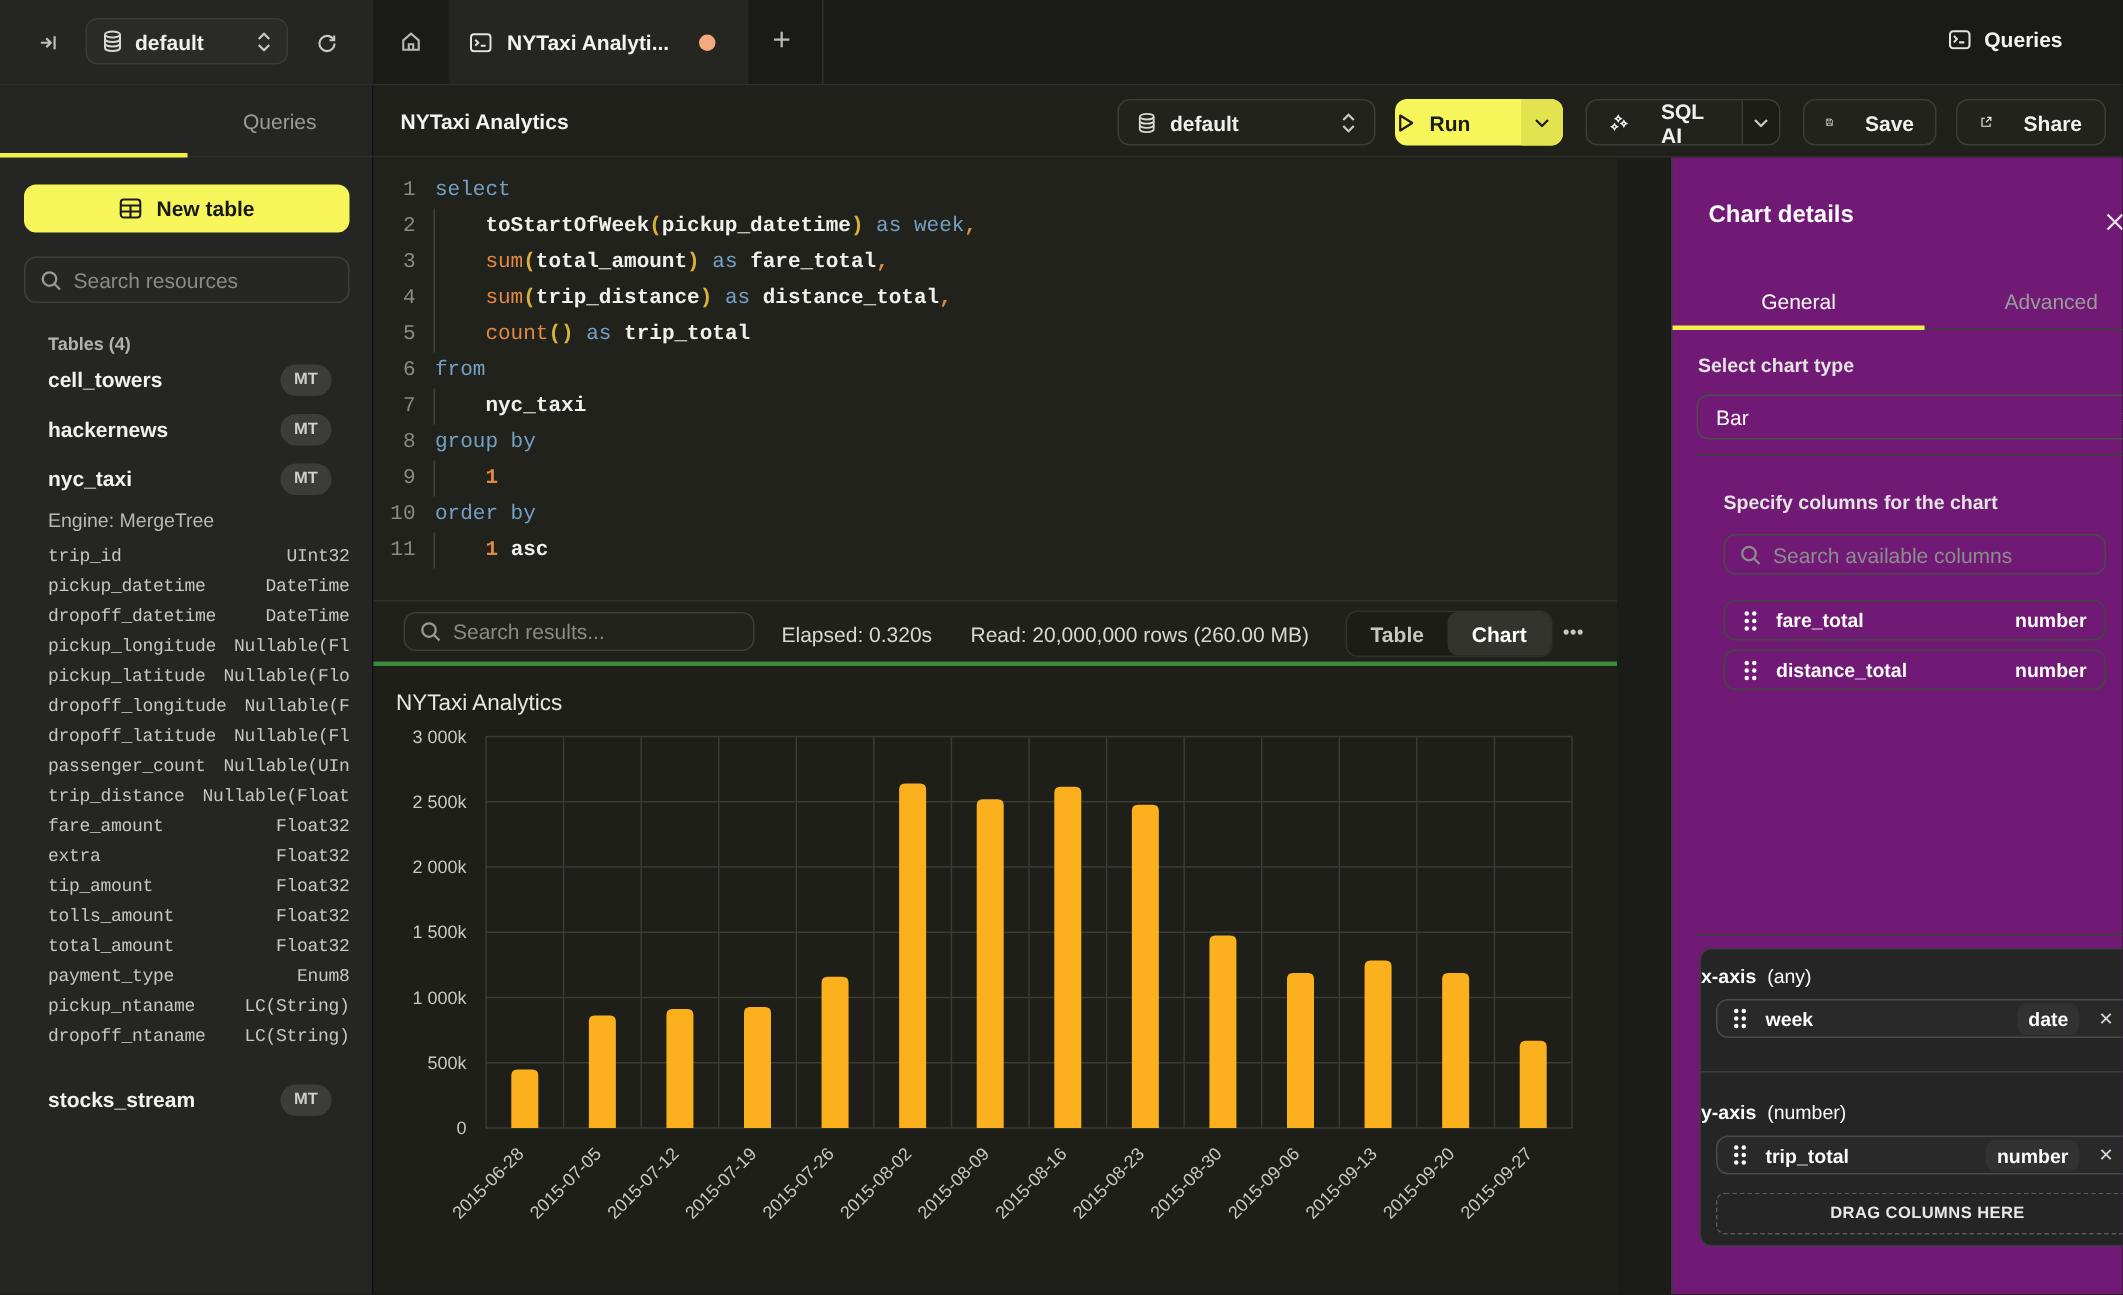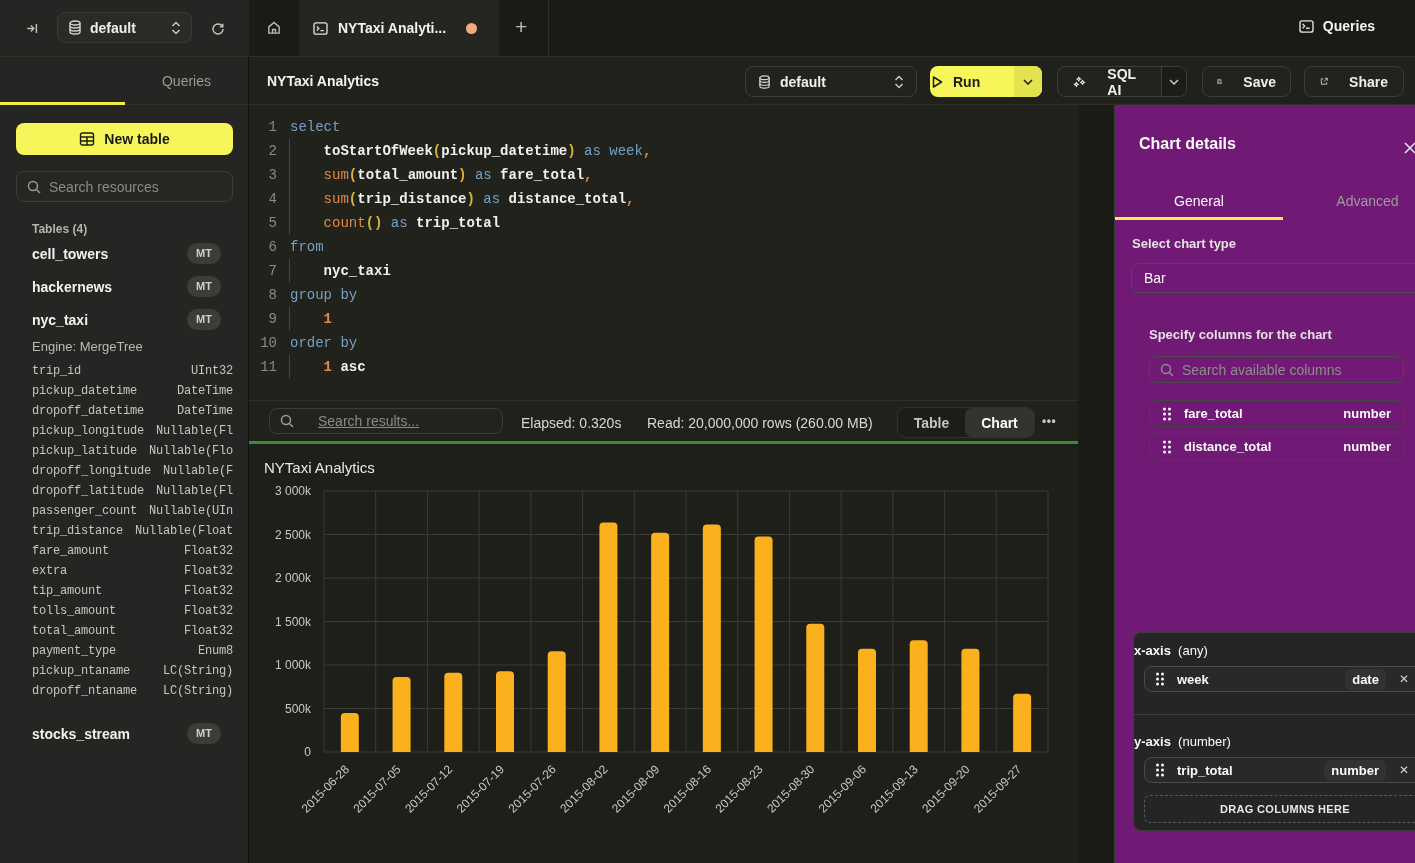--- a/index.html
+++ b/index.html
@@ -68,21 +68,21 @@
 .cm { color:#e08942; font-weight:bold; }
 .num { color:#e08942; font-weight:bold; }
 #indent-guide1 { position:absolute; left:40px; top:34px; width:1px; height:96px; background:#45453e; }
 #indent-guide2 { position:absolute; left:40px; top:202px; width:1px; height:24px; background:#45453e; }
 #indent-guide3 { position:absolute; left:40px; top:250px; width:1px; height:24px; background:#45453e; }
 #indent-guide4 { position:absolute; left:40px; top:154px; width:1px; height:24px; background:#45453e; }
 
 
 #results { left:249px; top:400px; width:829px; height:41px; background:#21211b; border-top:1px solid #30302b; }
 #res-search { position:absolute; left:20px; top:7px; width:234px; height:26px; background:#23231d; border:1px solid #3c3c38; border-radius:8px; display:flex; align-items:center; padding:0 10px; color:#8b8b86; font-size:14px; }
-#res-search span { margin-left:24px;text-decoration:underline; }
+#res-search span { margin-left:8px; }
 #elapsed { position:absolute; left:272px; top:14px; color:#d8d8d3; font-size:14px; }
 #readrows { position:absolute; left:398px; top:14px; color:#d8d8d3; font-size:14px; }
 #seg { position:absolute; left:648px; top:6px; width:138px; height:31px; background:#1d1d18; border:1px solid #32322d; border-radius:8px; overflow:hidden; display:flex; }
 #seg .s1 { width:68px; height:100%; color:#c7c7c2; font-size:14px; font-weight:bold; display:flex; align-items:center; justify-content:center; }
 #seg .s2 { width:70px; height:100%; border-radius:7px; background:#34342f; color:#fff; font-size:14px; font-weight:bold; display:flex; align-items:center; justify-content:center; }
 #dots { position:absolute; left:793px; top:13px; color:#c7c7c2; font-size:12px; letter-spacing:0.5px; font-weight:bold; }
 
 
 #chartarea { left:249px; top:441px; width:829px; height:422px; background:#1f1f19; border-top:3px solid #3c8b3c; }
 

